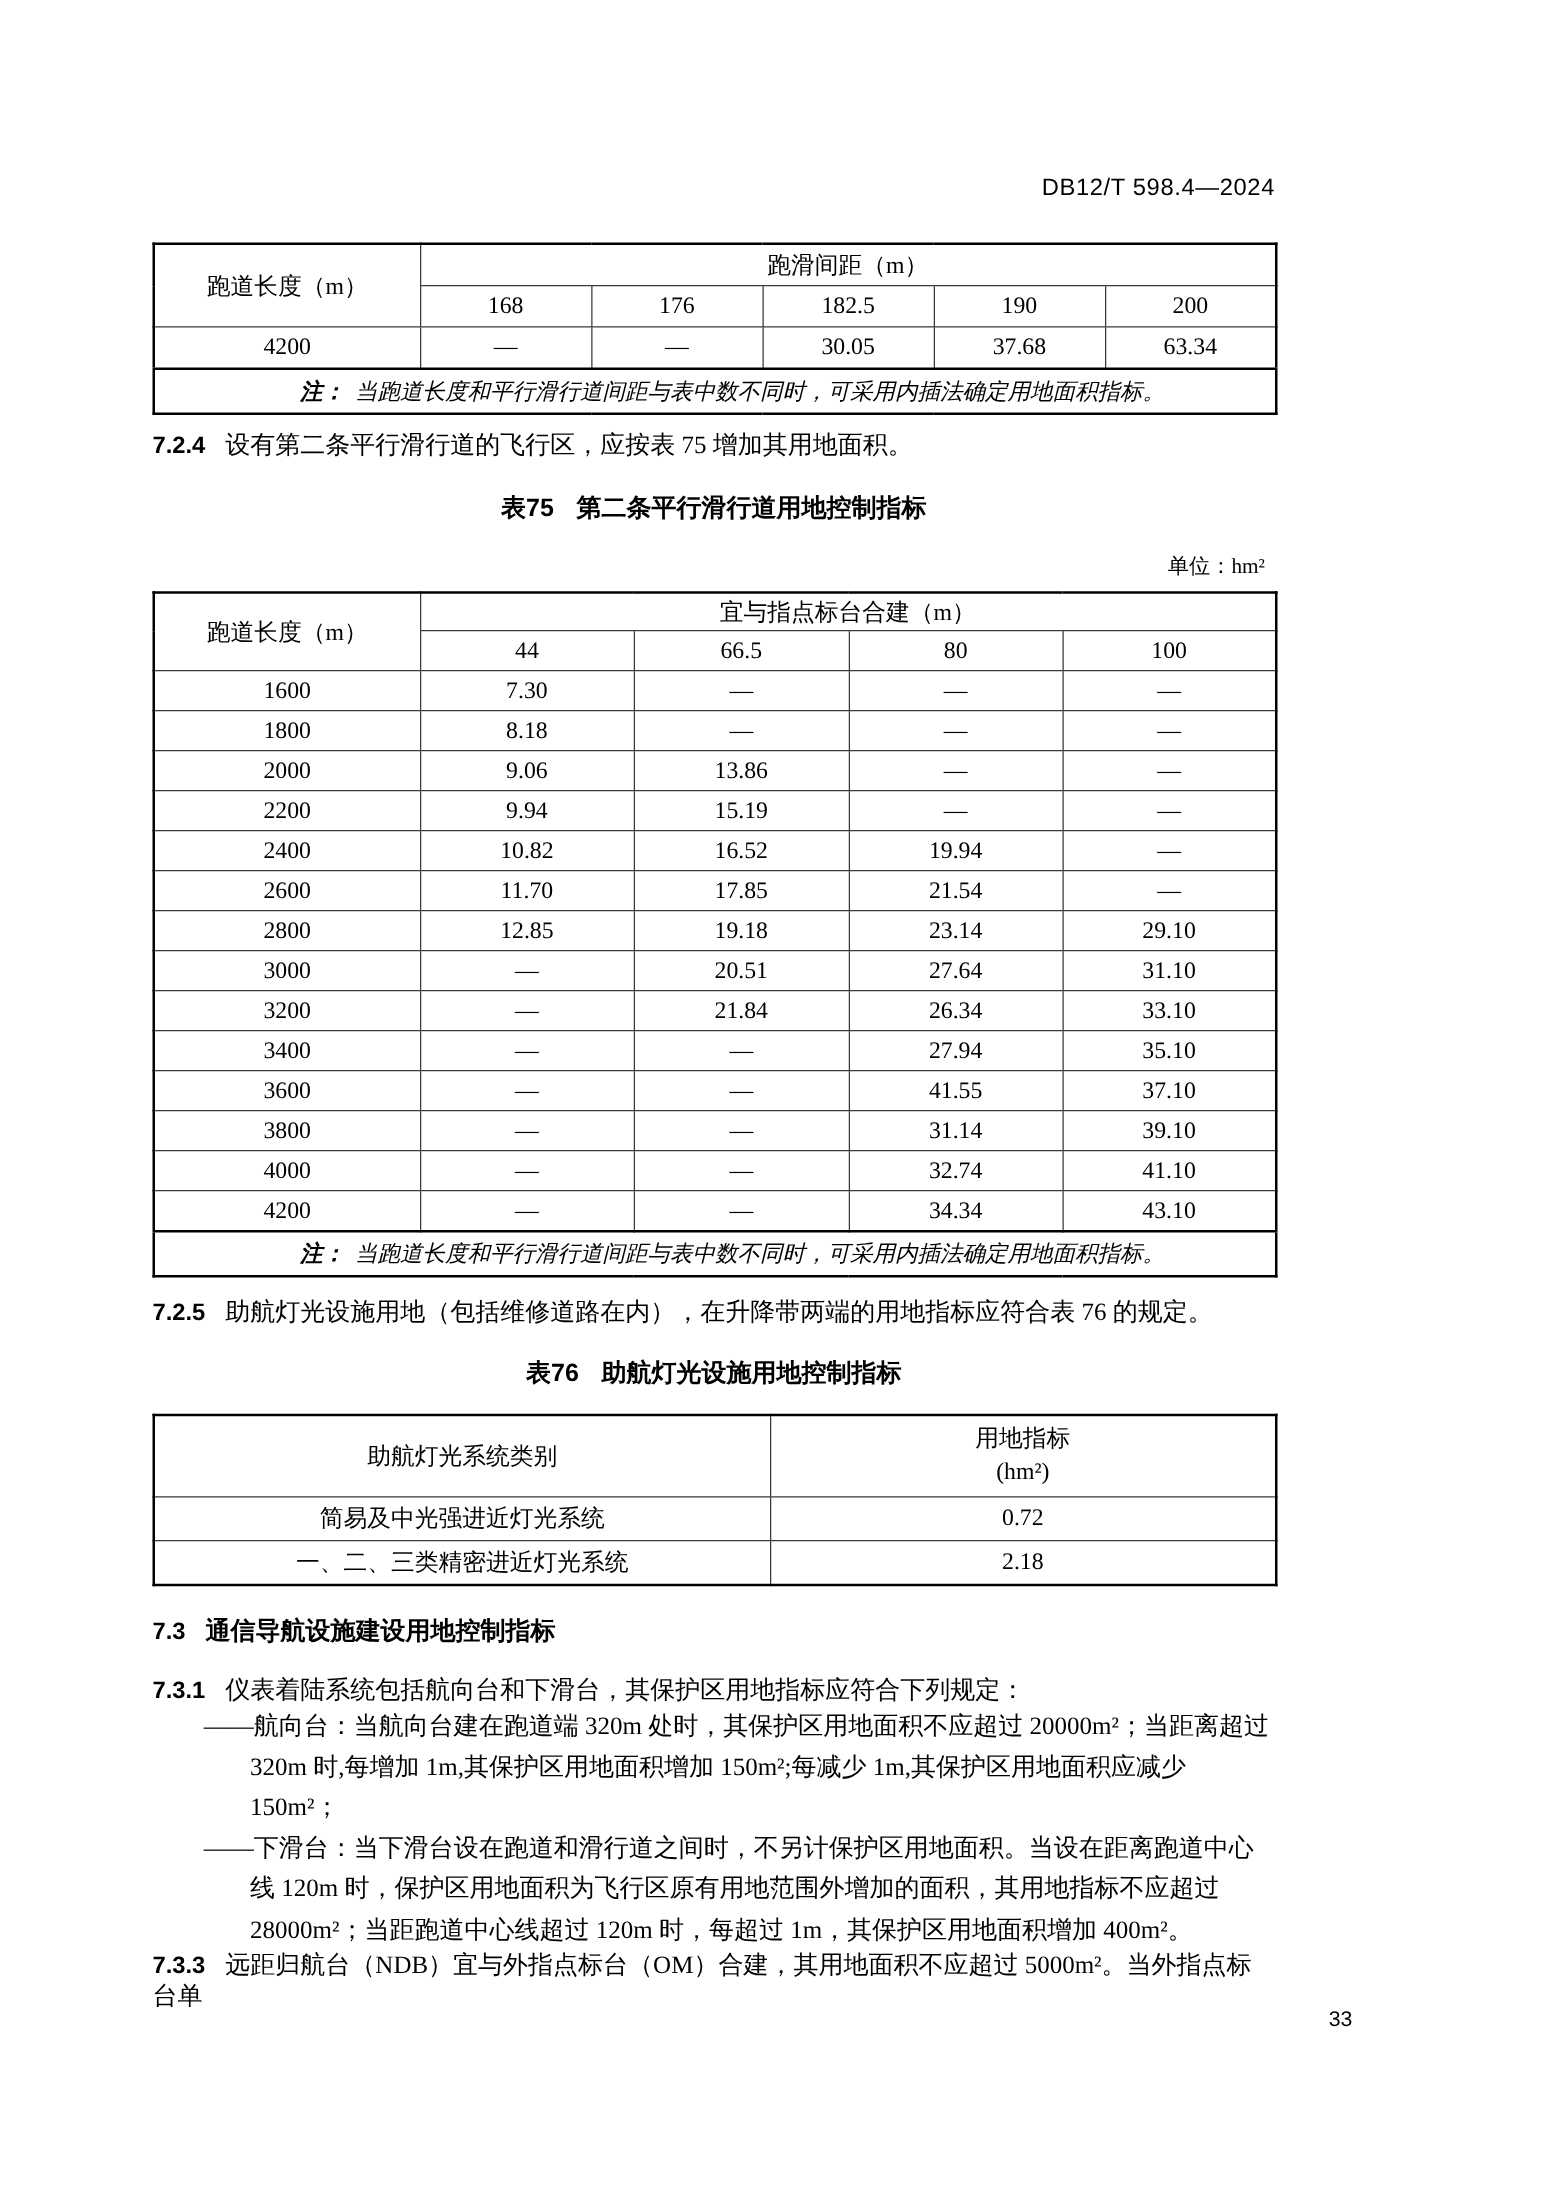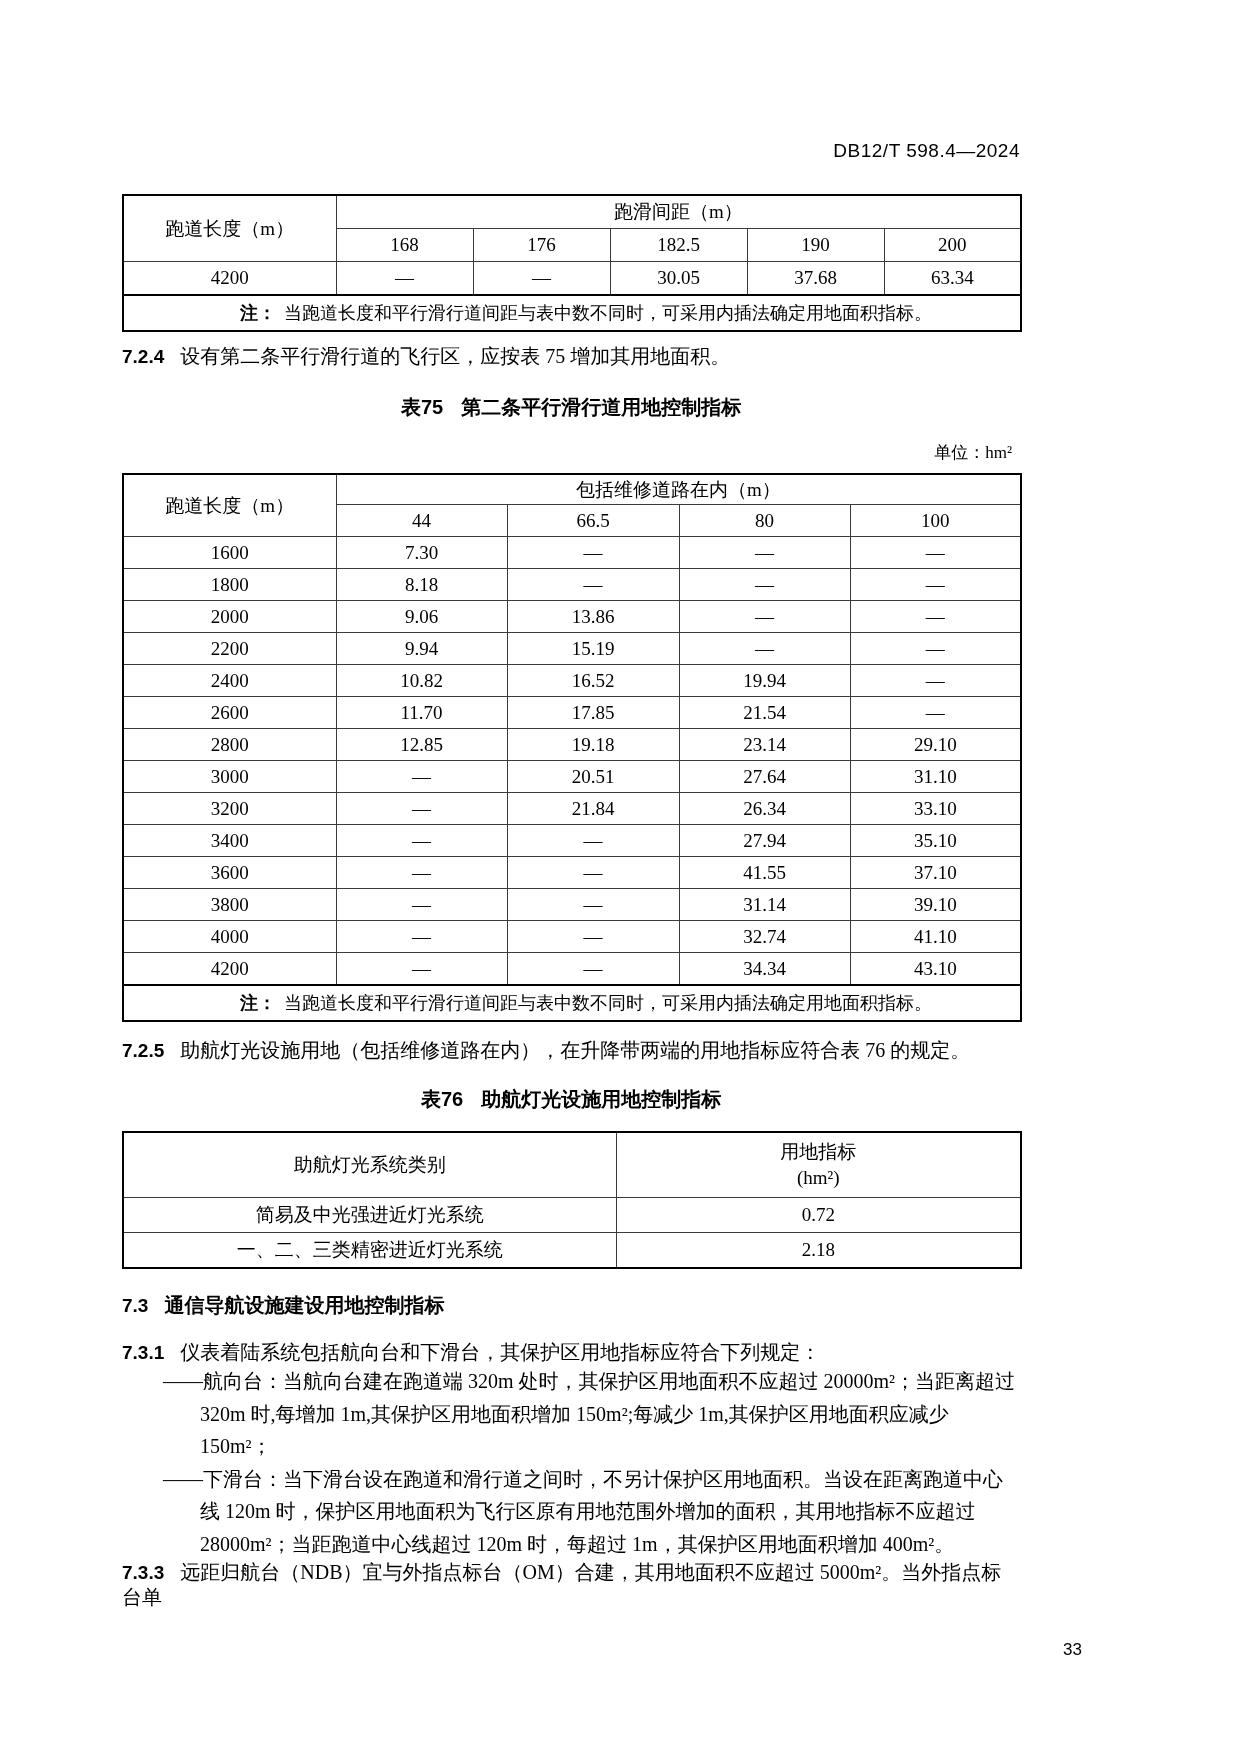--- a/index.html
+++ b/index.html
@@ -42,20 +42,21 @@
   .tbl75 td.hdr-group { height: 29px; }
   .tbl76 { margin-top: 20px; }
   .tbl76 td { height: 34px; }
   .tbl76 td.hdr2 { height: 64px; line-height: 26px; }
   td.note-cell {
     text-align: left;
     padding-left: 28px !important;
     font-size: 18px !important;
     height: 34px !important;
     border-top: 2px solid #000 !important;
+    font-style: italic;
   }
   .note-label {
     font-family: "Liberation Sans", "DejaVu Sans", sans-serif;
     font-weight: bold;
     margin-right: 8px;
   }
   .clause { margin-top: 14px; font-size: 20px; line-height: 25px; }
   .clause .cnum, .heading .cnum {
     font-family: "Liberation Sans", "DejaVu Sans", sans-serif;
     font-weight: bold;
@@ -89,21 +90,21 @@
     font-size: 20px;
     line-height: 25px;
   }
   .body-block { margin-top: 22px; font-size: 20px; line-height: 32.5px; }
   .body-block .line-dash { padding-left: 41px; }
   .body-block .line-cont { padding-left: 78px; }
   .body-block .clause-inline { margin-top: 0; }
   .page-number {
     position: absolute;
     left: 1063px;
-    top: 1640px;
+    top: 1606px;
     font-family: "Liberation Sans", "DejaVu Sans", sans-serif;
     font-size: 17px;
   }
 </style>
 </head>
 <body>
 
 <div class="page">
 
   <div class="doc-num">DB12/T 598.4—2024</div>
@@ -159,21 +160,21 @@
     <colgroup>
         <col style="width:213px">
         <col style="width:171px">
         <col style="width:172px">
         <col style="width:171px">
         <col style="width:171px">
       </colgroup>
     <tbody>
         <tr>
       <td rowspan="2">跑道长度（m）</td>
-      <td colspan="4" class="hdr-group">包括维修道路在内（m）</td>
+      <td colspan="4" class="hdr-group">宜与指点标台合建（m）</td>
     </tr>
     <tr>
       <td>44</td>
       <td>66.5</td>
       <td>80</td>
       <td>100</td>
     </tr>
     <tr>
       <td>1600</td>
       <td>7.30</td>

